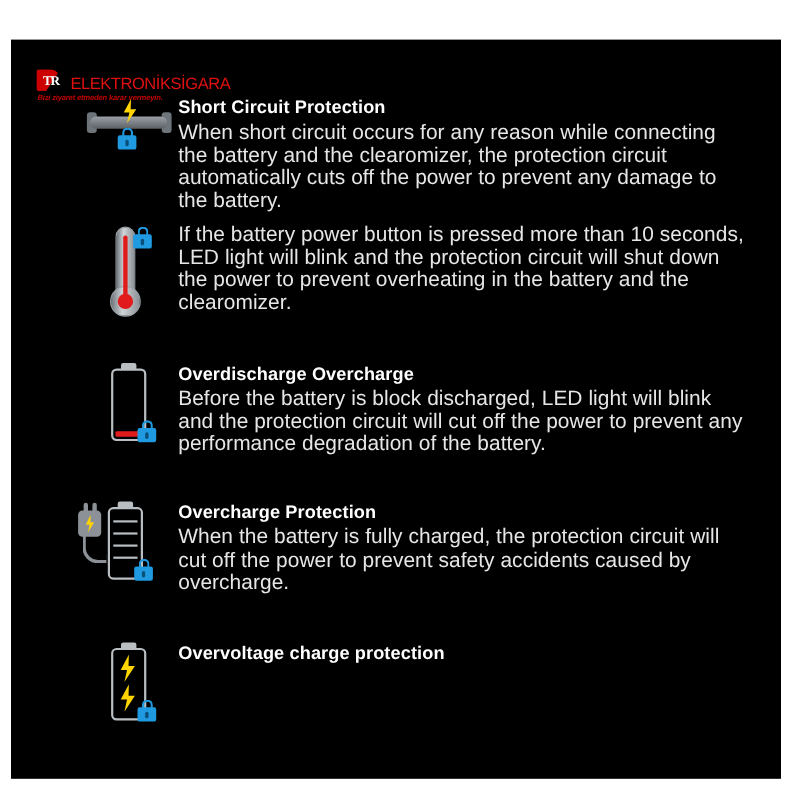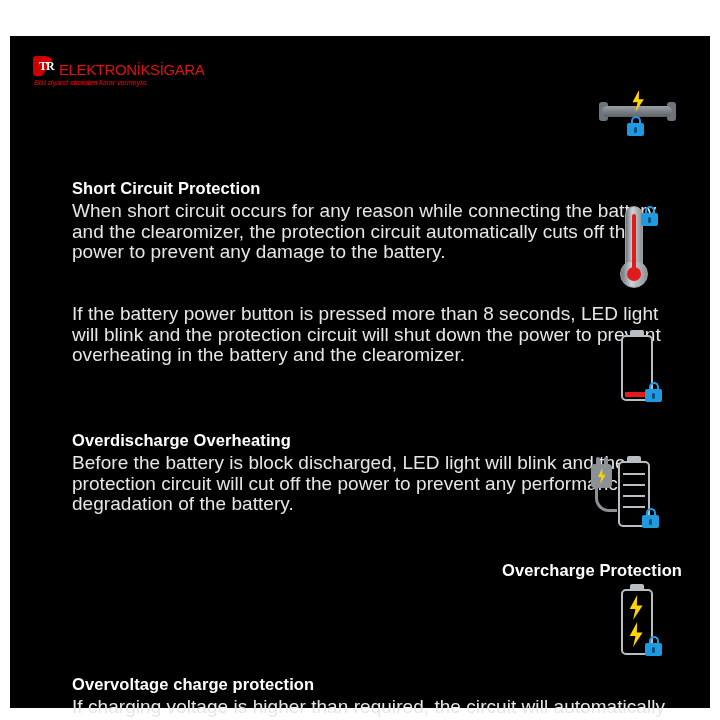--- a/index.html
+++ b/index.html
@@ -30,21 +30,22 @@
   .logo {
     position: absolute;
     left: 22px;
     top: 20px;
     width: 160px;
     height: 34px;
   }
   .logo-row {
     display: flex;
     align-items: flex-end;
-    gap: 1px;
+    gap: 6px;
+    margin-top: 7px;
   }
   .logo-mark {
     position: relative;
     width: 26px;
     height: 22px;
     flex: 0 0 auto;
   }
   .logo-mark .crescent {
     position: absolute;
     left: 1px;
@@ -80,22 +81,21 @@
     font-style: italic;
     font-weight: bold;
     letter-spacing: -0.2px;
     margin-top: 1px;
     margin-left: 2px;
     white-space: nowrap;
   }
   .item {
     position: absolute;
     display: flex;
-    align-items: flex-end;
-    flex-direction: column;
+    align-items: flex-start;
   }
   .icon-cell {
     position: relative;
     width: 90px;
     flex: 0 0 90px;
     height: 100px;
     display: flex;
     align-items: flex-start;
     justify-content: center;
   }
@@ -370,38 +370,38 @@
           <div class="bulb"></div>
           <div class="merc"></div>
           <div class="merc-bulb"></div>
           <div class="lock">
             <div class="shackle"></div>
             <div class="body"></div>
           </div>
         </div>
       </div>
       <div class="text-cell">
-        <p class="item-desc">If the battery power button is pressed more than 8 seconds, LED light will blink and the protection circuit will shut down the power to prevent overheating in the battery and the clearomizer.</p>
+        <p class="item-desc">If the battery power button is pressed more than 10 seconds, LED light will blink and the protection circuit will shut down the power to prevent overheating in the battery and the clearomizer.</p>
       </div>
     </div>
 
     <div class="item" style="left:62px; top:294px; width:610px;">
       <div class="icon-cell">
         <div class="ic icon-batt">
           <div class="tip"></div>
           <div class="shell"></div>
           <div class="level-low"></div>
           <div class="lock">
             <div class="shackle"></div>
             <div class="body"></div>
           </div>
         </div>
       </div>
       <div class="text-cell">
-        <p class="item-title">Overdischarge Overheating</p>
+        <p class="item-title">Overdischarge Overcharge</p>
         <p class="item-desc">Before the battery is block discharged, LED light will blink and the protection circuit will cut off the power to prevent any performance degradation of the battery.</p>
       </div>
     </div>
 
     <div class="item" style="left:48px; top:420px; width:624px;">
       <div class="icon-cell" style="width:104px; flex:0 0 104px;">
         <div class="ic icon-charge">
           <div class="tip"></div>
           <div class="shell"></div>
           <div class="seg" style="top:17px;"></div>
@@ -414,36 +414,36 @@
           <div class="cord"></div>
           <div class="bolt"></div>
           <div class="lock">
             <div class="shackle"></div>
             <div class="body"></div>
           </div>
         </div>
       </div>
       <div class="text-cell">
         <p class="item-title">Overcharge Protection</p>
+        <p class="item-desc">When the battery is fully charged, the protection circuit will cut off the power to prevent safety accidents caused by overcharge.</p>
       </div>
     </div>
 
     <div class="item" style="left:62px; top:548px; width:610px;">
       <div class="icon-cell">
         <div class="ic icon-volt">
           <div class="tip"></div>
           <div class="shell"></div>
           <div class="bolt bolt1"></div>
           <div class="bolt bolt2"></div>
           <div class="lock">
             <div class="shackle"></div>
             <div class="body"></div>
           </div>
         </div>
       </div>
       <div class="text-cell">
         <p class="item-title">Overvoltage charge protection</p>
-        <p class="item-desc">If charging voltage is higher than required, the circuit will automatically block the charge current.</p>
       </div>
     </div>
 
   </div>
 </div>
 
 </body></html>

